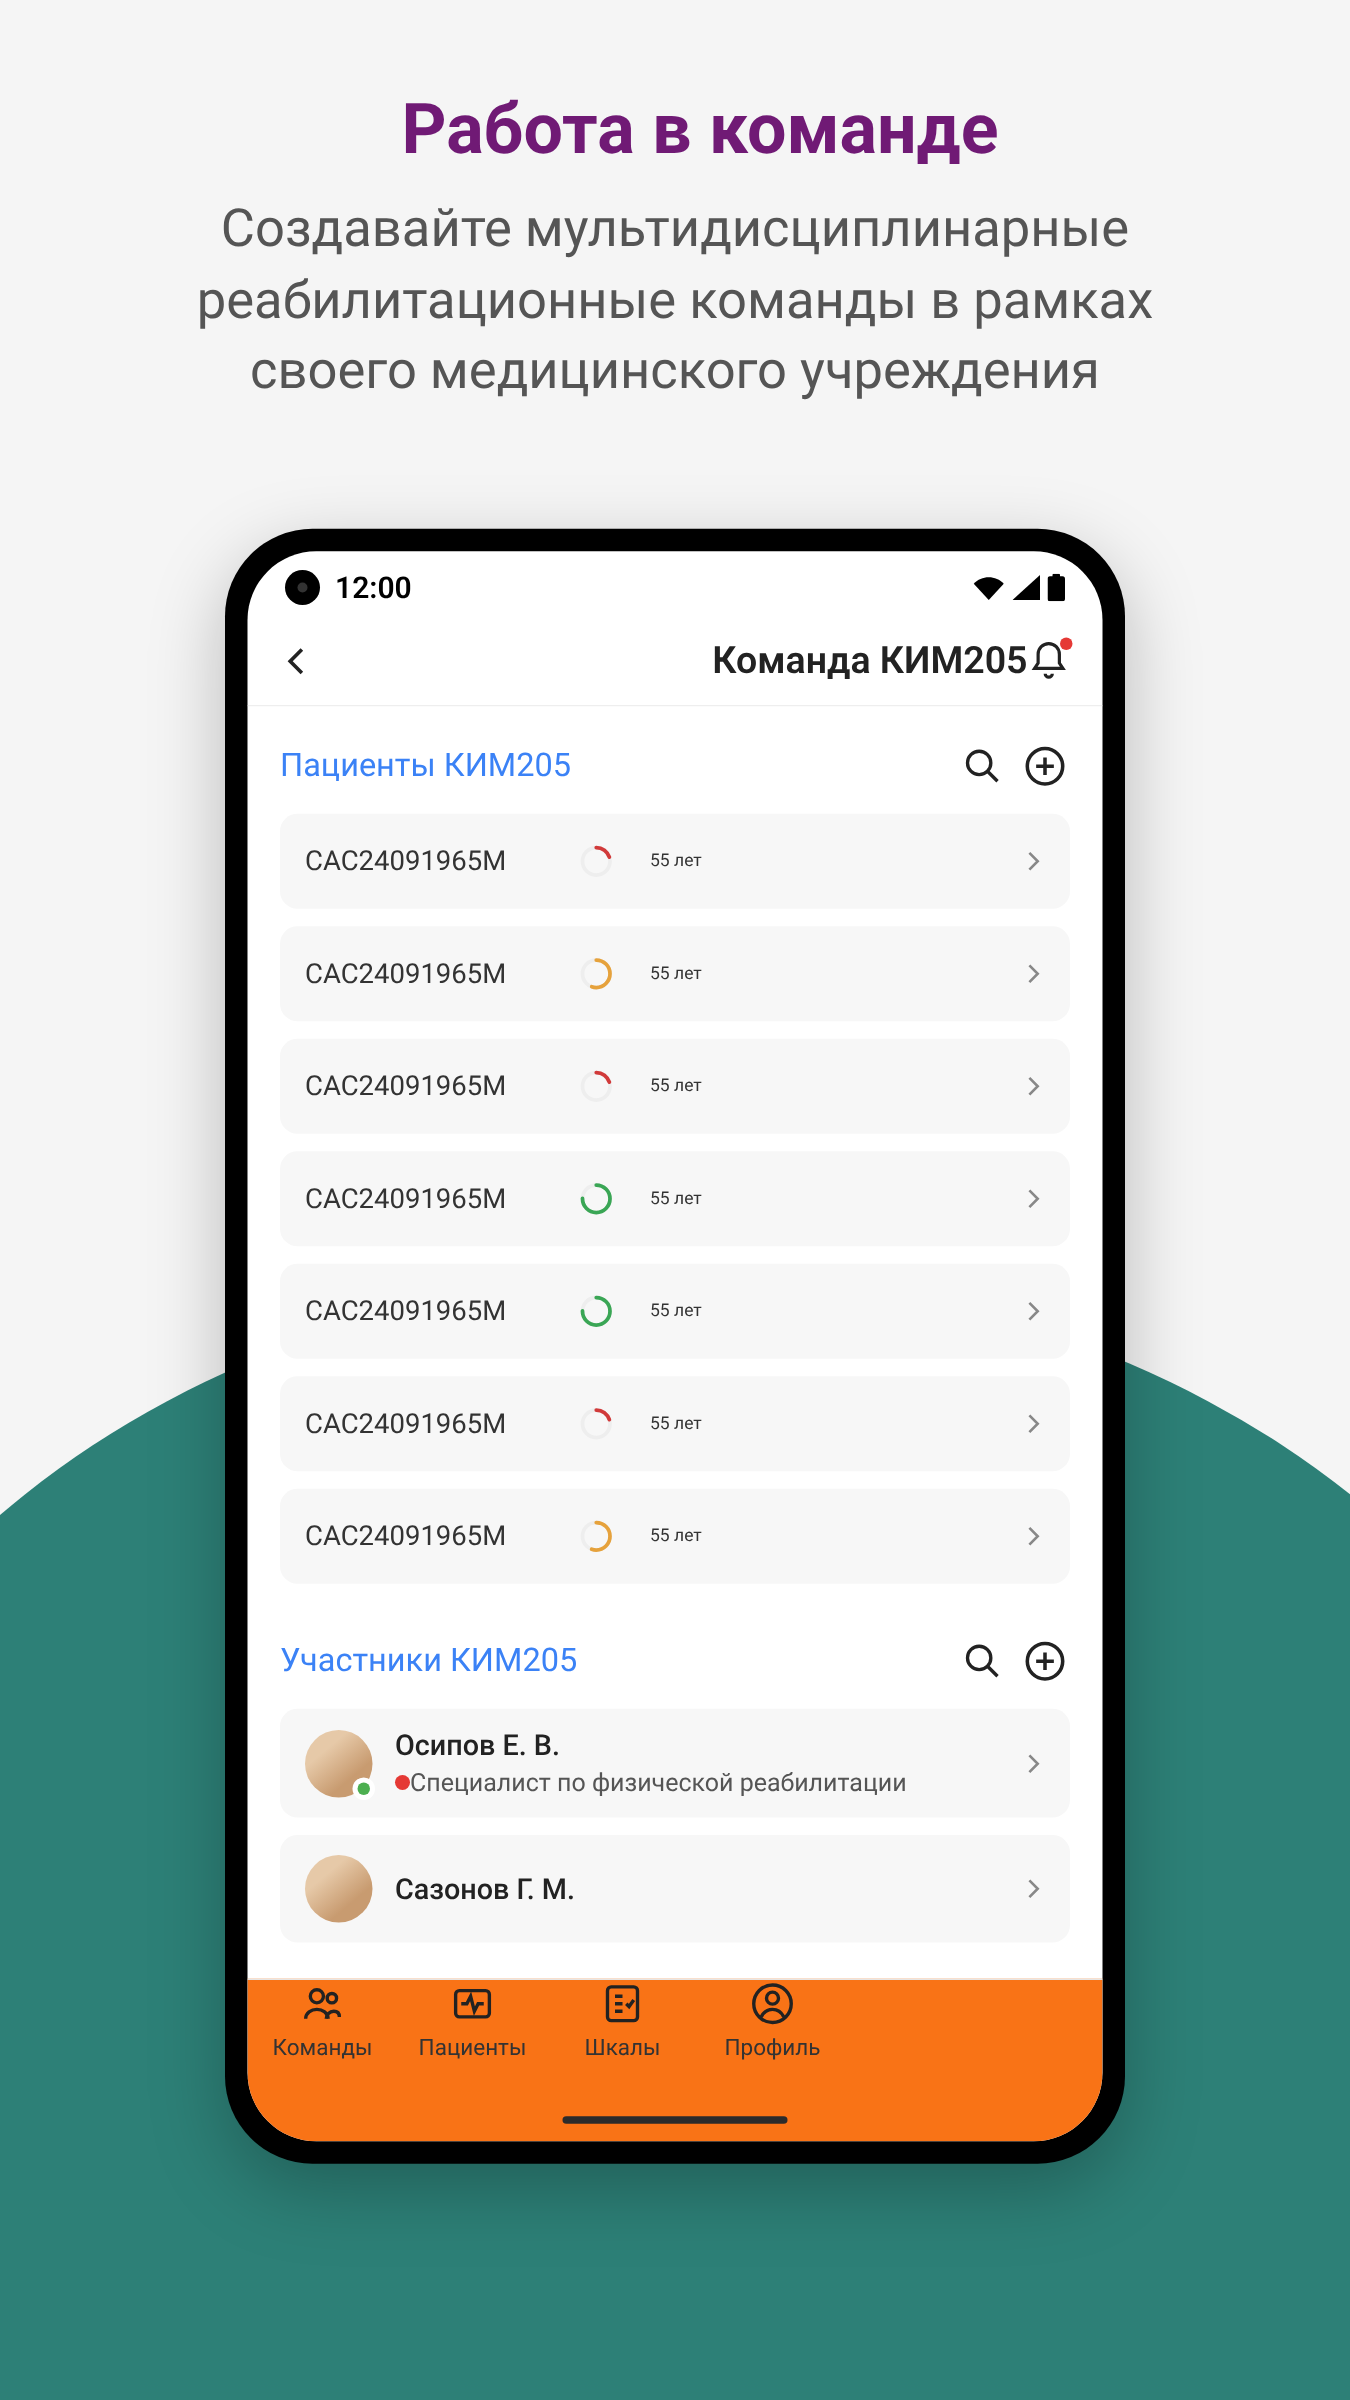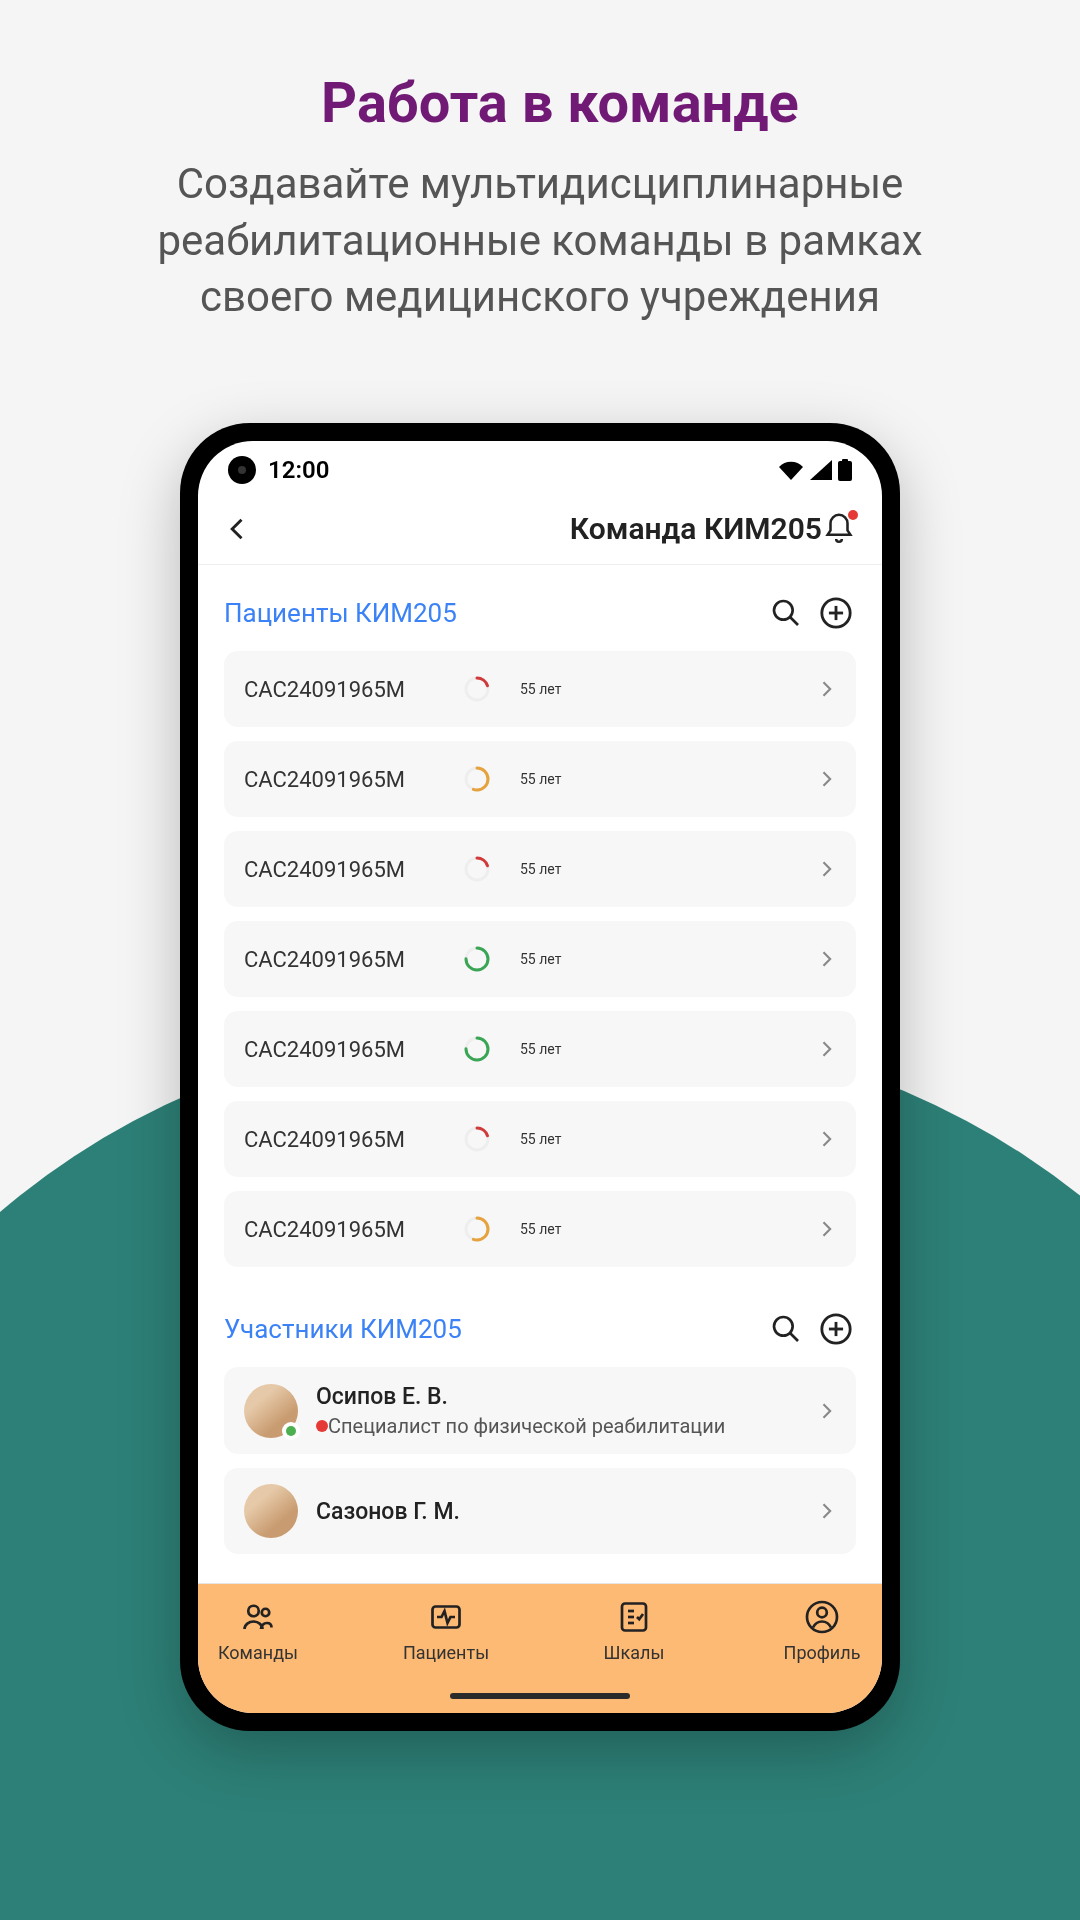--- a/index.html
+++ b/index.html
@@ -142,25 +142,24 @@
   .avatar-badge::after{ content:""; width:10px;height:10px;border-radius:50%; background:#4caf50;}
   .member-text { margin-left: 18px; flex:1; }
   .member-name { font-size: 23px; color:#222; font-weight:500; }
   .member-role { font-size: 20px; color:#555; margin-top:4px; display:flex; align-items:flex-start; gap:0; }
   .role-dot { width:12px; height:12px; border-radius:50%; background:#e53935; margin-top:6px; flex:0 0 auto; }
 
   
   .bottom-nav {
     height: 130px;
     border-top: 1px solid #e5e5e5;
-    background:#fdba74;
+    background:#f97316;
     display:flex;
-    justify-content: space-between;
+    justify-content: flex-start;
     align-items:flex-start;
-    padding-top: 14px;
     position:relative;
   }
   .nav-item { display:flex; flex-direction:column; align-items:center; gap:6px; width:120px; }
   .nav-item .label { font-size: 18px; color:#333; }
   .nav-icon { width:38px; height:38px; display:flex; align-items:center; justify-content:center; }
   .home-indicator {
     position:absolute; bottom:14px; left:50%; transform:translateX(-50%);
     width: 180px; height:6px; background:#2b2b2b; border-radius:3px;
   }
 

